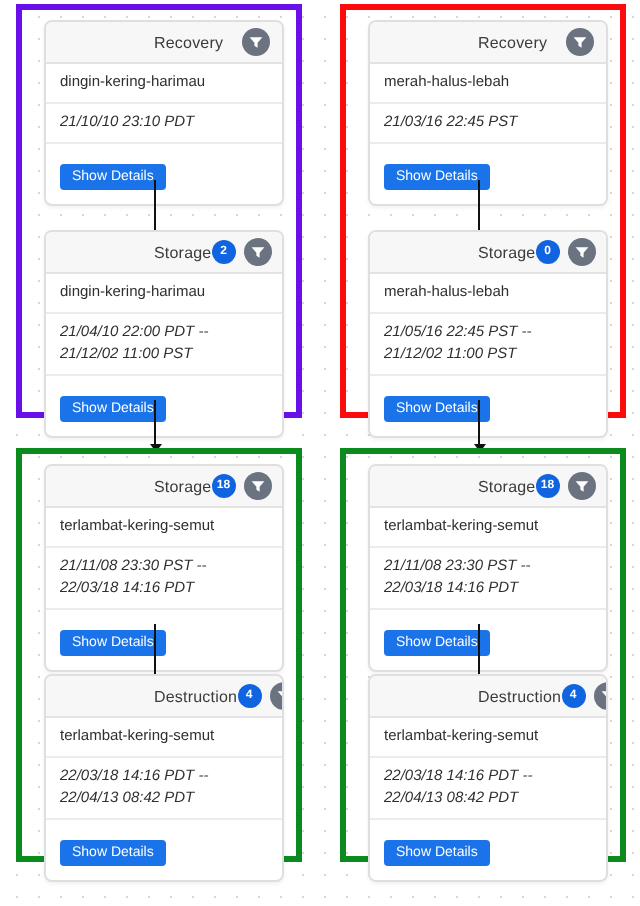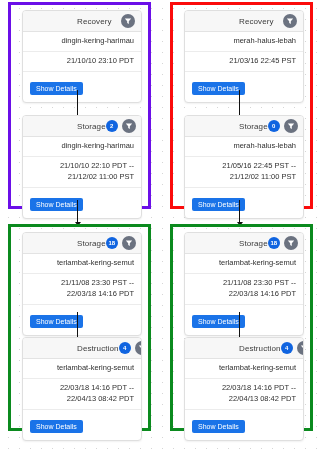--- a/index.html
+++ b/index.html
@@ -102,23 +102,22 @@
   }
   .filter-icon svg { display: block; }
 
   .card-row {
     padding: 4px 7px;
     font-size: 7.5px;
     color: #2f2f2f;
     border-bottom: 1px solid #ececec;
     line-height: 1.45;
     white-space: nowrap;
-    text-align: right;
-  }
-  .card-row.dates { white-space: normal; }
+  }
+  .card-row.dates { white-space: normal; font-style: italic; }
 
   .btn-row {
     padding: 5px 7px 7px 7px;
   }
   .btn-details {
     display: inline-block;
     background: #1a73e8;
     color: #ffffff;
     font-size: 7px;
     padding: 3px 6px;
@@ -181,21 +180,21 @@
       <span class="header-right">
         <span class="badge">2</span>
         <span class="filter-icon">
           <svg width="8" height="8" viewBox="0 0 10 10">
               <path d="M1 2 H9 L6 5.4 V8.6 L4 7.4 V5.4 Z" fill="#ffffff"></path>
             </svg>
         </span>
       </span>
     </div>
     <div class="card-row">dingin-kering-harimau</div>
-    <div class="card-row dates">21/10/10 22:10 PDT -- 21/12/02 11:00 PST</div>
+    <div class="card-row dates">21/04/10 22:00 PDT -- 21/12/02 11:00 PST</div>
     <div class="btn-row">
       <button class="btn-details">Show Details</button>
     </div>
   </div>
 
   <div class="group group-red" id="group-b"></div>
 
   <div class="card" style="left:184px; top:10px;">
     <div class="card-header">
       <span class="card-title">Recovery</span>

